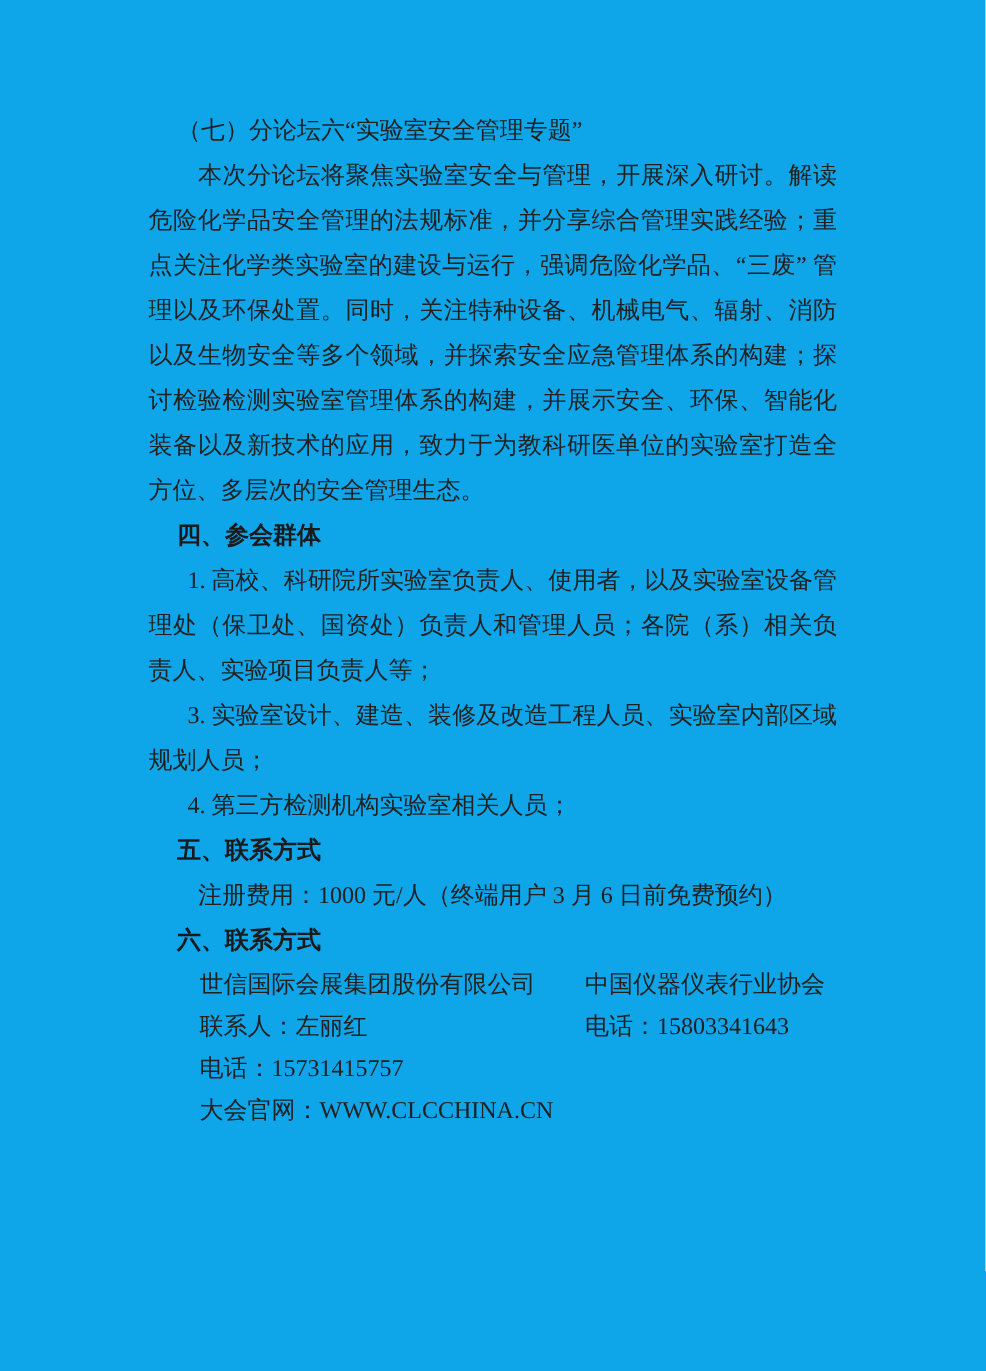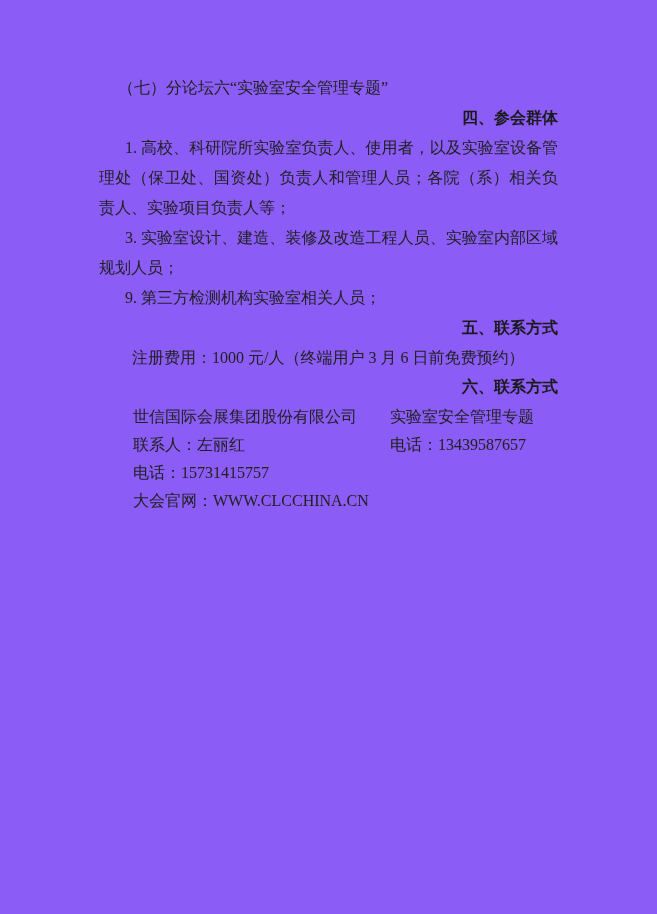--- a/index.html
+++ b/index.html
@@ -4,21 +4,21 @@
 <style>
   html, body {
     margin: 0;
     padding: 0;
     background: #ffffff;
   }
   .doc-page {
     position: relative;
     width: 657px;
     height: 914px;
-    background: #8b5cf6;
+    background: #0ea5e9;
     overflow: hidden;
     font-family: "Liberation Serif", "DejaVu Serif", serif;
     color: #212121;
   }
   .doc-content {
     position: absolute;
     left: 99px;
     top: 73px;
     width: 459px;
     font-size: 16px;
@@ -32,21 +32,21 @@
   .subforum-heading {
     text-indent: 19px;
   }
   .body-par {
     text-indent: 33px;
   }
   .sec-heading {
     font-weight: bold;
     color: #1a1a1a;
     text-indent: 19px;
-    text-align: right;
+    text-align: left;
   }
   .sec-heading-4 { margin-top: 12px; }
   .sec-heading-5 { margin-top: 5px; }
   .sec-heading-6 { margin-top: 8px; font-family: Liberation Mono, monospace; }
   .num-item {
     text-indent: 26px;
   }
   .fee-par {
     text-indent: 33px;
     text-align: left;
@@ -70,40 +70,41 @@
   }
 </style>
 </head>
 <body>
 
 <div class="doc-page">
   <div class="doc-content">
 
     <p class="subforum-heading">（七）分论坛六“实验室安全管理专题”</p>
 
+    <p class="body-par">本次分论坛将聚焦实验室安全与管理，开展深入研讨。解读危险化学品安全管理的法规标准，并分享综合管理实践经验；重点关注化学类实验室的建设与运行，强调危险化学品、“三废” 管理以及环保处置。同时，关注特种设备、机械电气、辐射、消防以及生物安全等多个领域，并探索安全应急管理体系的构建；探讨检验检测实验室管理体系的构建，并展示安全、环保、智能化装备以及新技术的应用，致力于为教科研医单位的实验室打造全方位、多层次的安全管理生态。</p>
 
     <p class="sec-heading sec-heading-4">四、参会群体</p>
 
     <p class="num-item">1. 高校、科研院所实验室负责人、使用者，以及实验室设备管理处（保卫处、国资处）负责人和管理人员；各院（系）相关负责人、实验项目负责人等；</p>
     <p class="num-item">3. 实验室设计、建造、装修及改造工程人员、实验室内部区域规划人员；</p>
-    <p class="num-item">9. 第三方检测机构实验室相关人员；</p>
+    <p class="num-item">4. 第三方检测机构实验室相关人员；</p>
 
     <p class="sec-heading sec-heading-5">五、联系方式</p>
 
     <p class="fee-par">注册费用：1000 元/人（终端用户 3 月 6 日前免费预约）</p>
 
     <p class="sec-heading sec-heading-6">六、联系方式</p>
 
     <div class="contact-block">
       <div class="contact-col-left">
         <div class="contact-line">世信国际会展集团股份有限公司</div>
         <div class="contact-line">联系人：左丽红</div>
         <div class="contact-line">电话：15731415757</div>
         <div class="contact-line">大会官网：WWW.CLCCHINA.CN</div>
       </div>
       <div class="contact-col-right">
-        <div class="contact-line">实验室安全管理专题</div>
-        <div class="contact-line">电话：13439587657</div>
+        <div class="contact-line">中国仪器仪表行业协会</div>
+        <div class="contact-line">电话：15803341643</div>
       </div>
     </div>
 
   </div>
 </div>
 
 </body></html>

